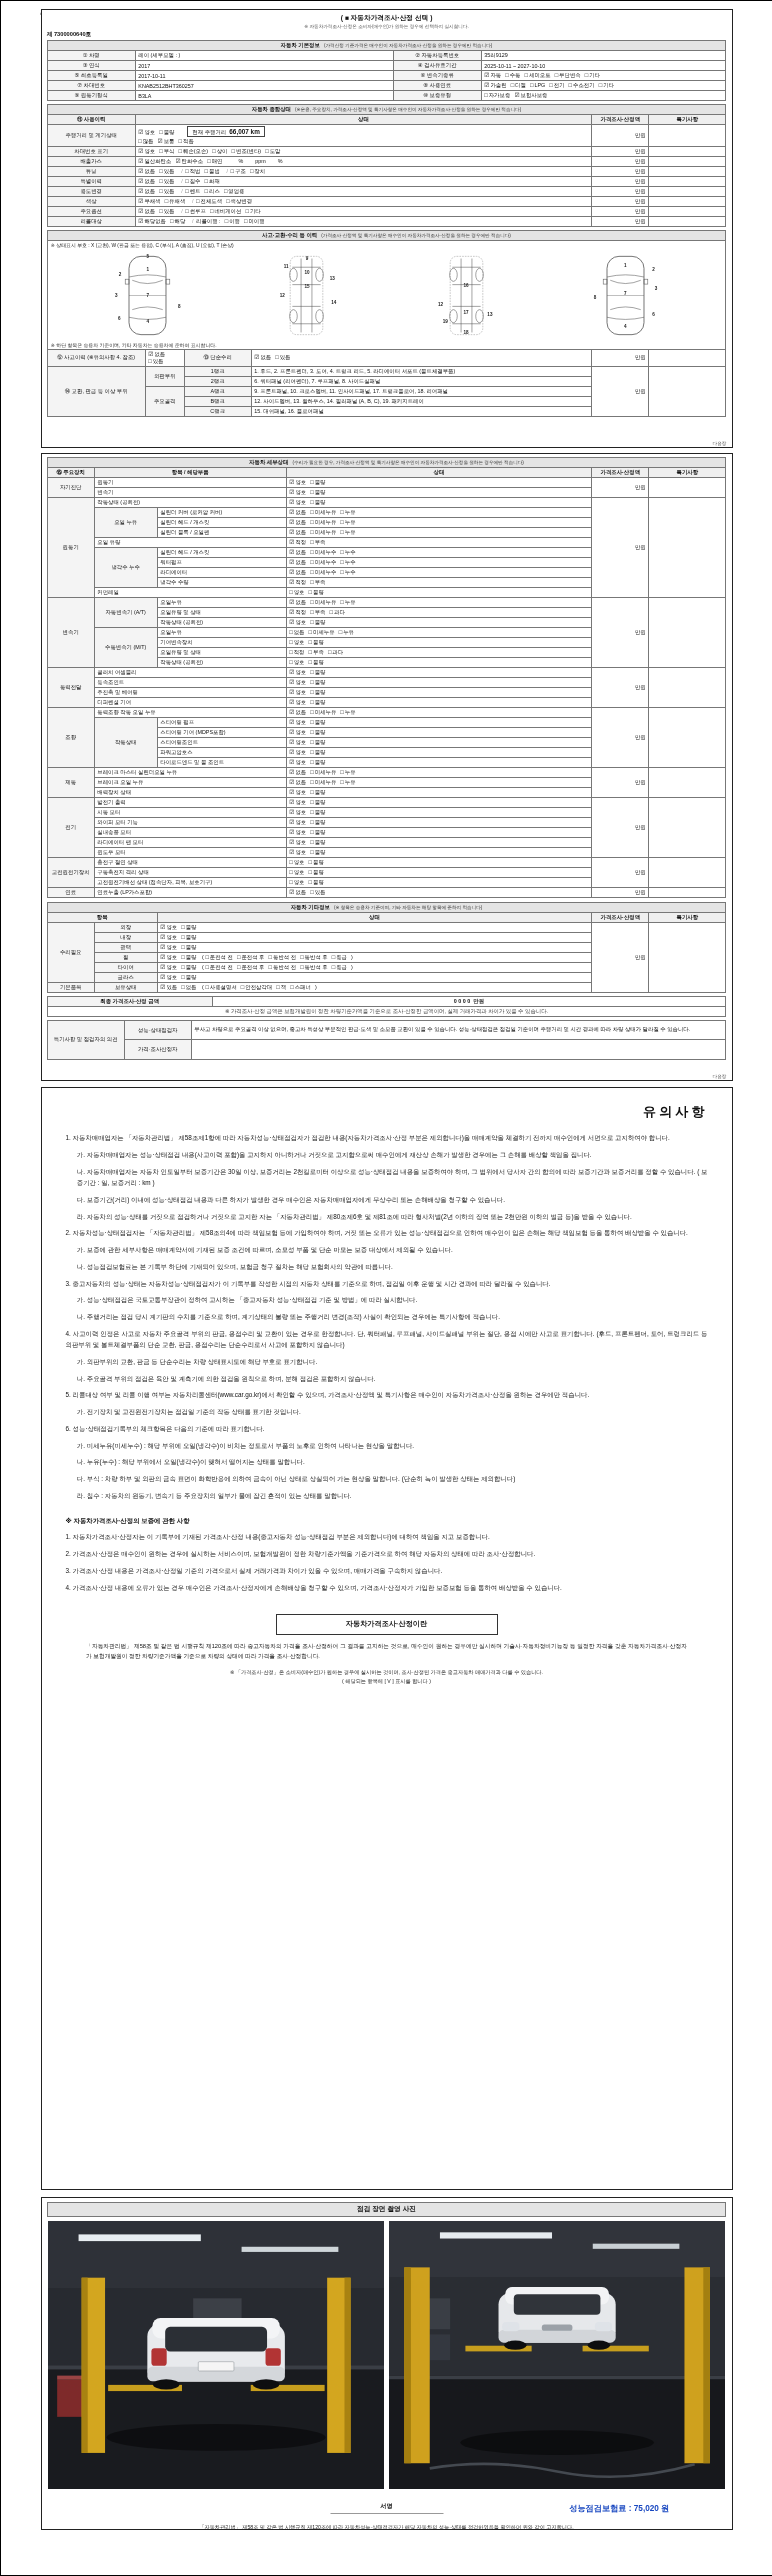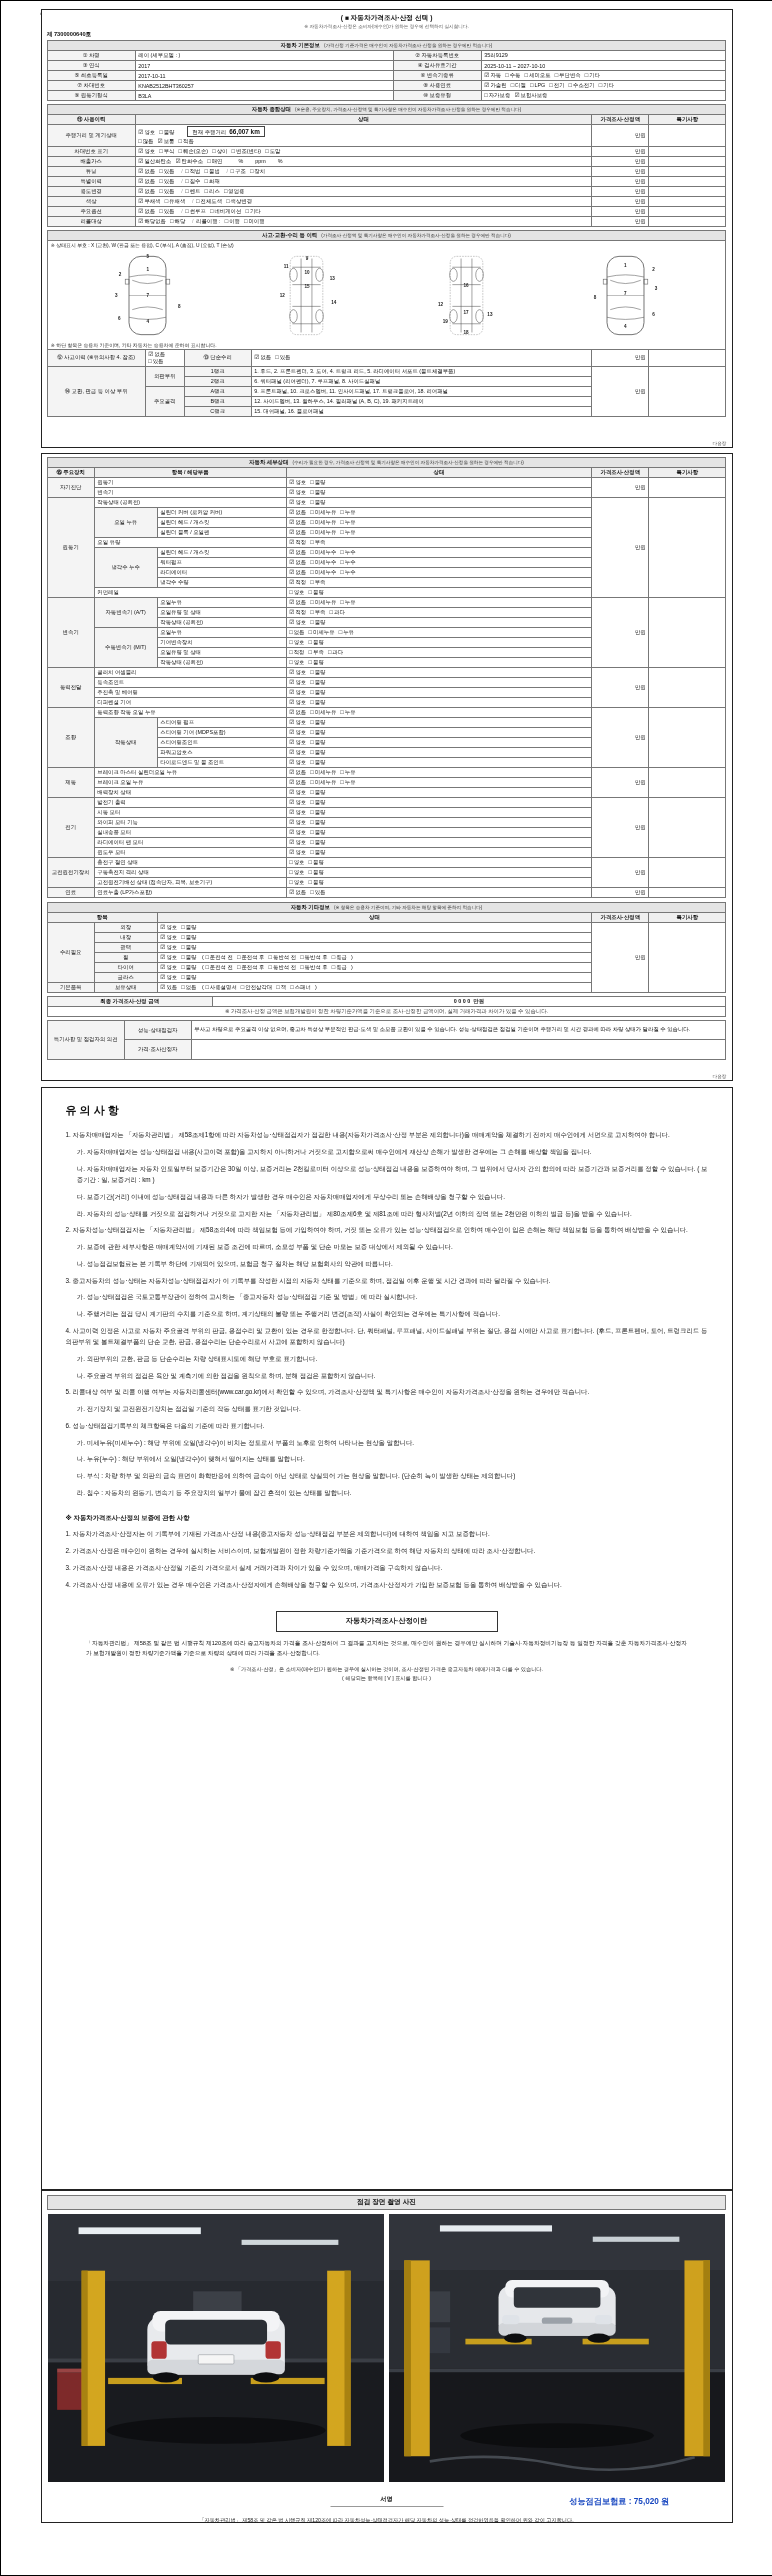--- a/index.html
+++ b/index.html
@@ -4,21 +4,21 @@
 <style>
 *{box-sizing:border-box;margin:0;padding:0}
 html,body{width:773px;height:2576px}
 body{background:#fff;border:0.5px solid #000;font-family:"Liberation Sans","DejaVu Sans",sans-serif;color:#111;position:relative;overflow:hidden}
 .sheet{width:692px;margin:0 auto;position:relative}
 .topnote{position:absolute;top:1.5px;left:0;font-size:4.6px;color:#444}
 .box{border:0.8px solid #222;background:#fff;position:relative;overflow:hidden}
 #boxA{margin-top:8.2px;height:439px;padding:3.1px 5.2px}
 #boxB{margin-top:5.2px;height:628px;padding:3.1px 5.2px}
 #boxC{margin-top:5.2px;height:1103px;padding:15.5px 24px}
-#boxD{margin-top:0;height:333px;padding:4.1px 5.2px}
+#boxD{margin-top:7px;height:333px;padding:4.1px 5.2px}
 .doc-title{font-size:11.3px;font-weight:bold;text-align:center;letter-spacing:3.6px;margin-top:1px}
 .doc-sub{font-size:6.7px;font-weight:bold;text-align:center;margin-top:1px}
 .doc-subnote{font-size:4.6px;color:#555;text-align:center;margin:1px 0 1.5px}
 .docno{font-size:5.7px;font-weight:bold;margin:1px 0 1.5px}
 table.grid{width:100%;border-collapse:collapse}
 table.fixed{table-layout:fixed}
 .grid td{border:0.5px solid #777;font-size:5.4px;padding:1px 2.6px;vertical-align:middle;word-break:keep-all}
 .sechead{background:#e4e4e4;text-align:center;font-weight:bold;font-size:6.7px;padding:2.1px}
 .sechead .nt{font-weight:normal;font-size:4.6px;color:#333;margin-left:4.1px}
 .colhead{background:#efefef;text-align:center;font-weight:bold}
@@ -32,21 +32,21 @@
 .mt6{margin-top:3.1px}
 .nextpage{position:absolute;right:5.2px;bottom:1.5px;font-size:4.6px;color:#555}
 .diagwrap{display:flex;justify-content:space-around;align-items:center;padding:2.1px 20.6px}
 .diag{position:relative;width:77px;height:87px}
 .diag svg{width:100%;height:100%}
 .mk{position:absolute;font-size:4.6px;font-weight:bold;color:#222;transform:translate(-50%,-50%)}
 .legend{font-size:4.9px;color:#222;padding:1px 3.1px}
 .pricecell{text-align:center;font-weight:bold;font-size:6.7px;padding:2.6px}
 .pnote{font-size:4.6px;color:#444;text-align:center}
 .optext{font-size:5.2px;line-height:1.45;text-align:left}
-.notes-title{font-size:11px;font-weight:bold;text-align:left;letter-spacing:3.1px;margin-bottom:11.3px}
+.notes-title{font-size:13px;font-weight:bold;text-align:right;letter-spacing:3.1px;margin-bottom:11.3px}
 .note-p{font-size:6.4px;line-height:1.8;margin:5.2px 0;text-align:justify}
 .ind1{margin-left:11.3px}
 .subhd{font-weight:bold;margin-top:13.4px}
 .defbox{border:0.8px solid #333;width:222px;margin:20.6px auto 7.2px;padding:4.6px;text-align:center;font-weight:bold;font-size:7.2px}
 .defbody{font-size:5.7px;line-height:1.7;text-align:justify;margin:0 20.6px 7.2px}
 .cfoot{font-size:5.2px;text-align:center;color:#222;margin-top:2.6px}
 .photo-head{background:#e4e4e4;border:0.5px solid #777;padding:2.1px;font-weight:bold;font-size:6.7px;text-align:center}
 .photos{display:flex;gap:5.2px;padding:4.1px 1px}
 .photo{flex:1;height:268px;background:#0e0f12;position:relative;overflow:hidden}
 .photo svg{width:100%;height:100%;display:block}

